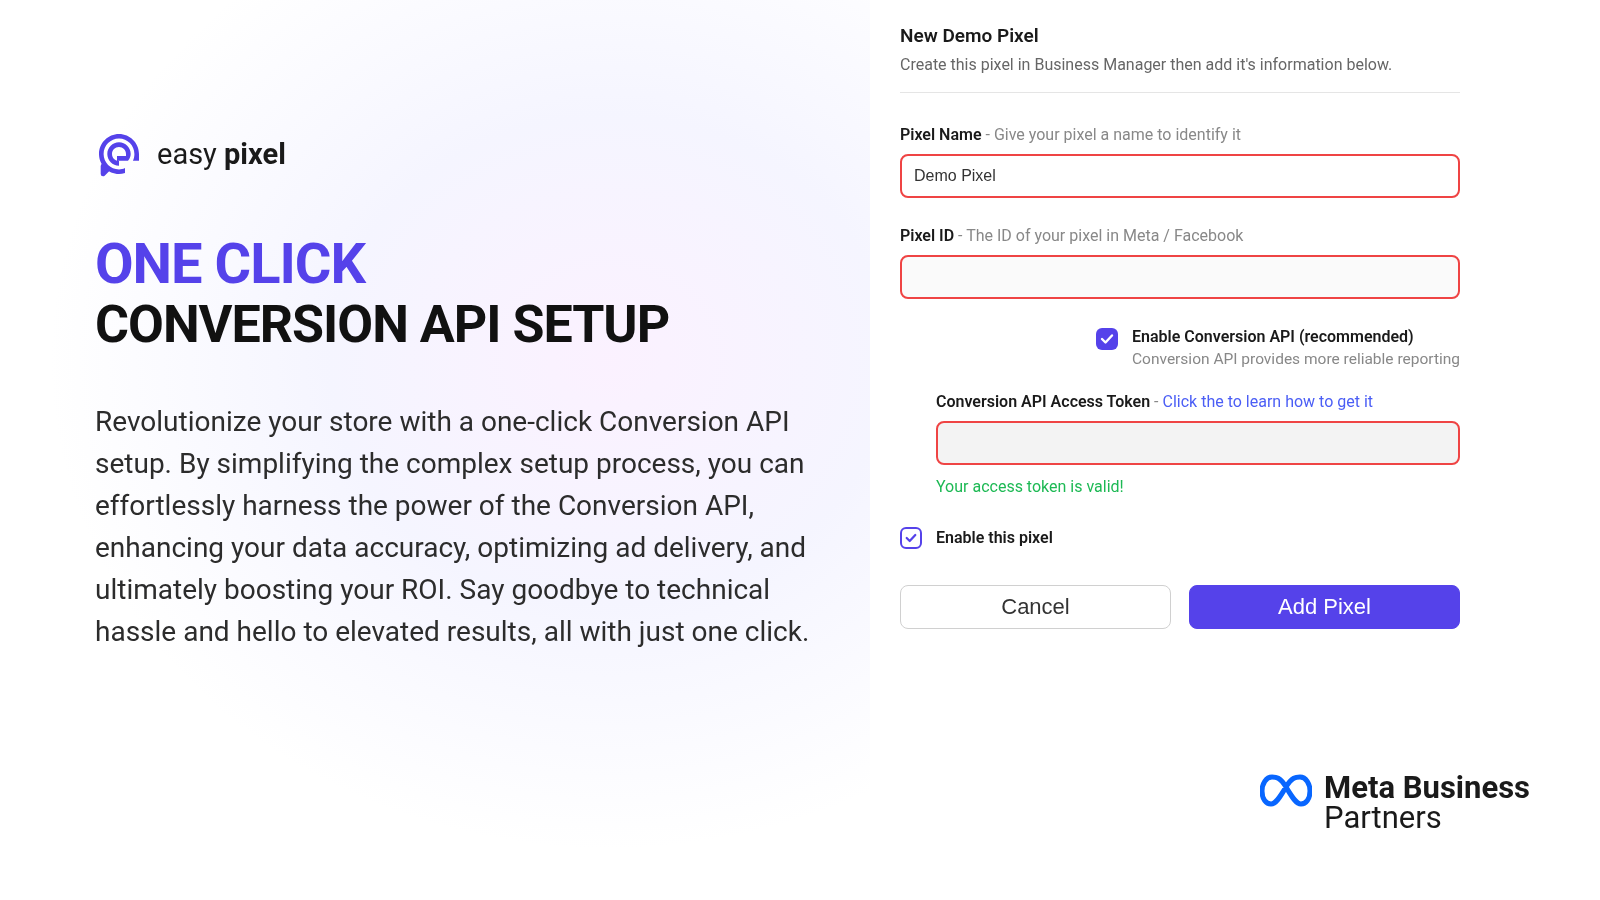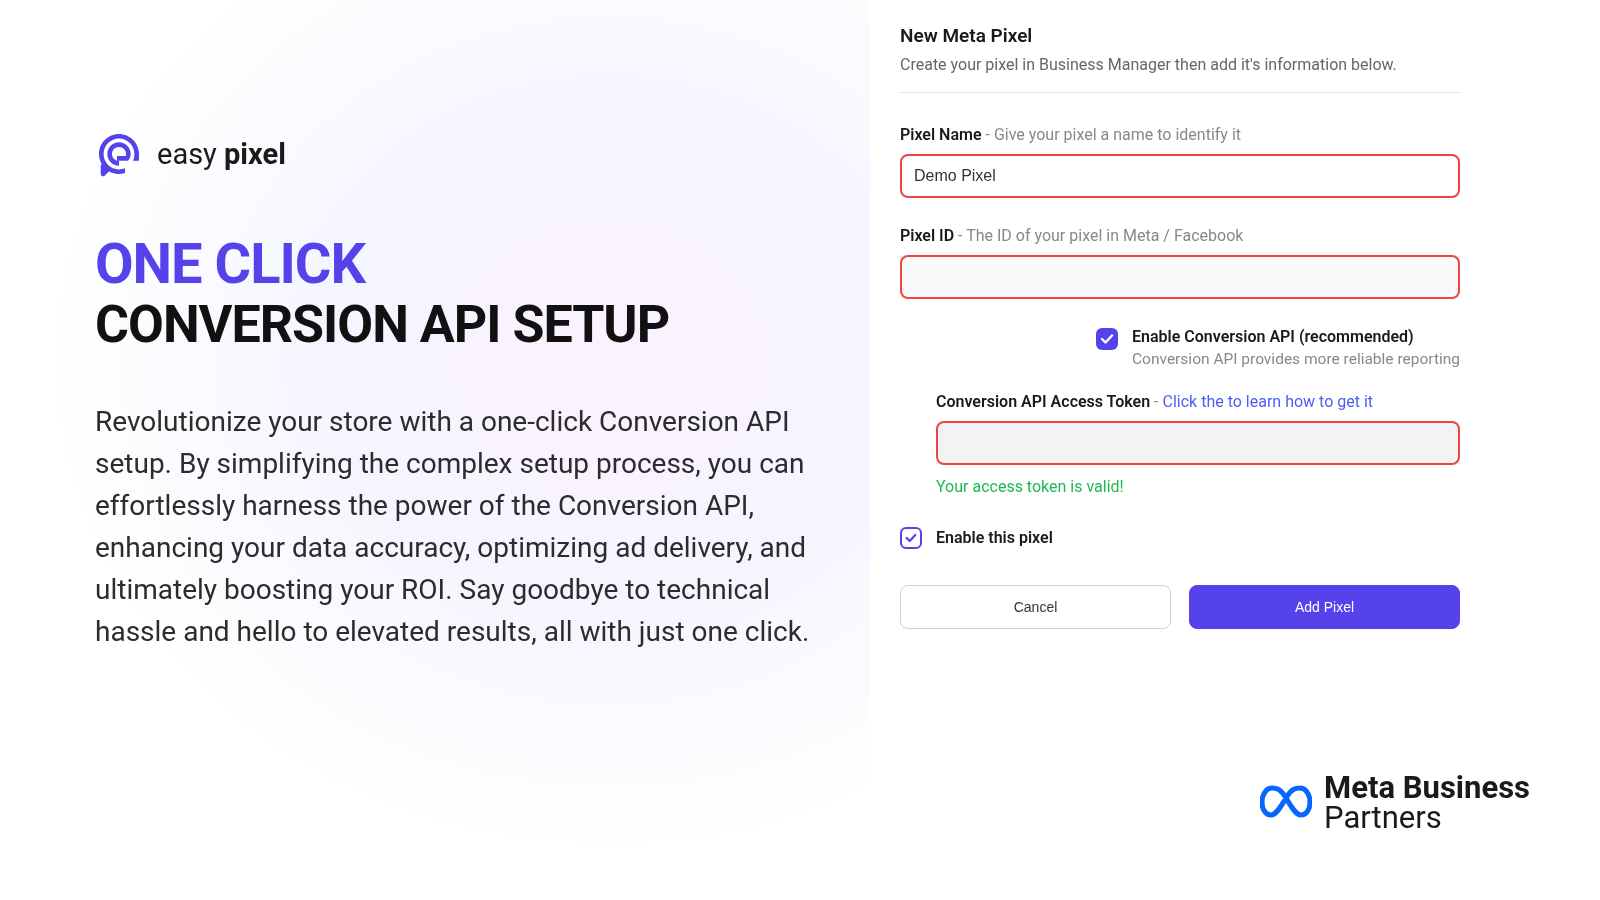--- a/index.html
+++ b/index.html
@@ -148,38 +148,38 @@
   gap:14px;
 }
 .btn-row {
   display: flex;
   gap: 18px;
 }
 .btn {
   flex: 1;
   height: 44px;
   border-radius: 8px;
-  font-size: 14px;
+  font-size: 22px;
   font-weight: 500;
   cursor: pointer;
   border: 1px solid #d0d0d0;
   background: #fff;
   color: #333;
 }
 .btn.primary {
   background: #5542EA;
   border-color: #5542EA;
   color: #fff;
 }
 .footer-logo {
   position: absolute;
   right: 70px;
   bottom: 68px;
   display: flex;
-  align-items: center;
+  align-items: flex-start;
   gap: 12px;
 }
 .meta-text {
   font-size: 31px;
   font-weight: 700;
   line-height: 0.95;
   color: #1a1a1a;
 }
 .meta-sub {
   font-size: 31px;
@@ -207,22 +207,22 @@
     </span>
   </div>
 
   <h1 class="headline-1">ONE CLICK</h1>
   <h1 class="headline-2">CONVERSION API SETUP</h1>
 
   <p class="body-copy">Revolutionize your store with a one-click Conversion API setup. By simplifying the complex setup process, you can effortlessly harness the power of the Conversion API, enhancing your data accuracy, optimizing ad delivery, and ultimately boosting your ROI. Say goodbye to technical hassle and hello to elevated results, all with just one click.</p>
 </div>
 
 <div class="right-panel">
-  <div class="form-title">New Meta Pixel</div>
-  <div class="form-subtitle">Create your pixel in Business Manager then add it's information below.</div>
+  <div class="form-title">New Demo Pixel</div>
+  <div class="form-subtitle">Create this pixel in Business Manager then add it's information below.</div>
   <div class="divider"></div>
 
   <div class="field-label">
     <span class="strong">Pixel Name</span><span class="hint"> - Give your pixel a name to identify it</span>
   </div>
   <input class="input" value="Demo Pixel" style="">
 
   <div class="field-label">
     <span class="strong">Pixel ID</span><span class="hint"> - The ID of your pixel in Meta / Facebook</span>
   </div>

